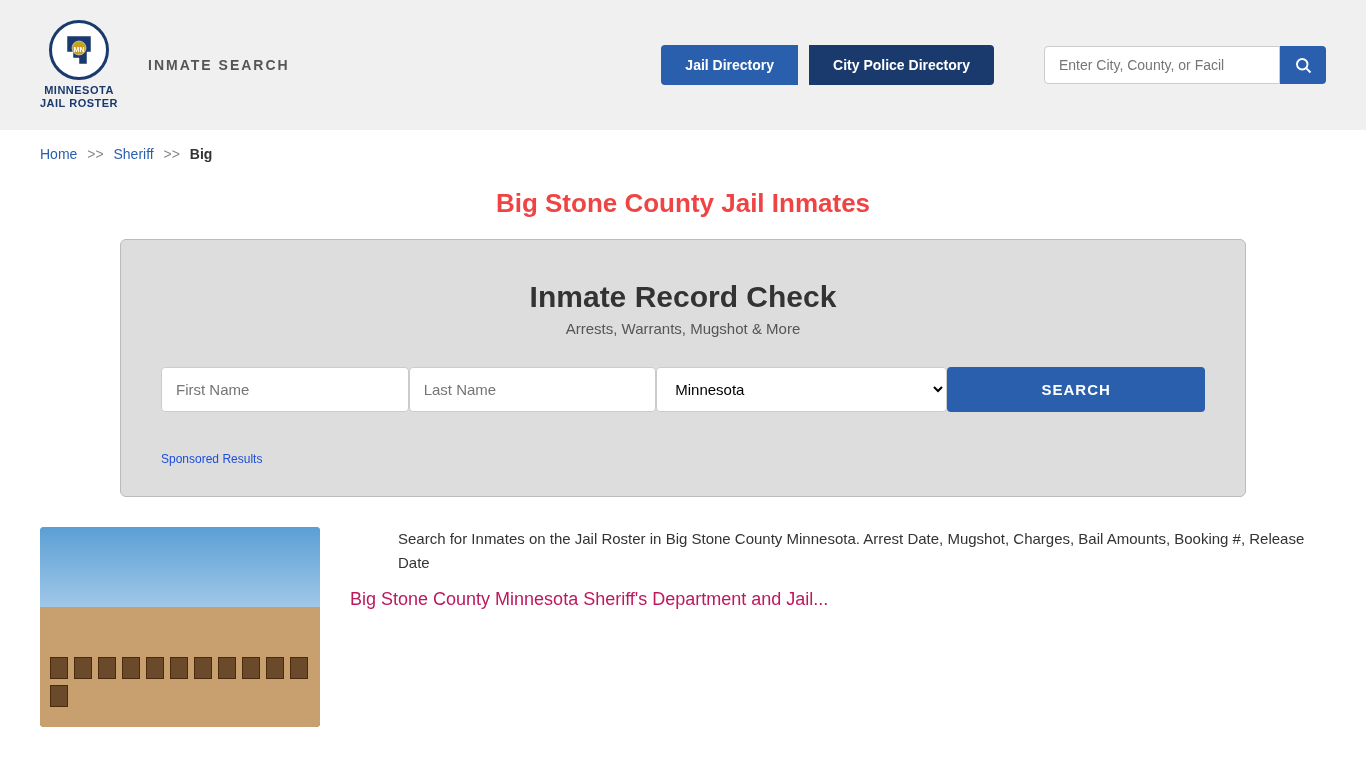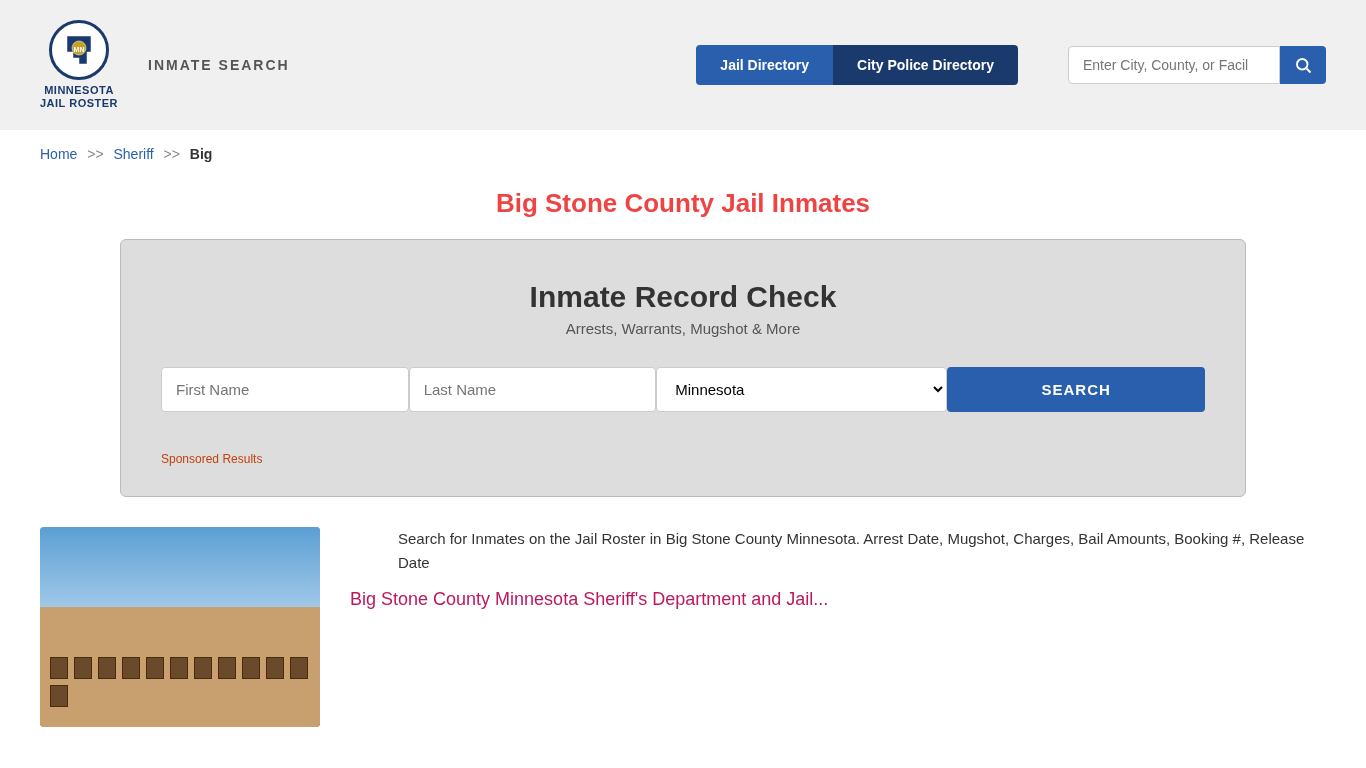--- a/index.html
+++ b/index.html
@@ -48,21 +48,21 @@
     .inmate-search-label {
       font-size: 14px;
       font-weight: bold;
       color: #555;
       letter-spacing: 2px;
       text-transform: uppercase;
     }
     .nav-buttons {
       display: flex;
       margin-left: auto;
-      gap: 0;
+      gap: 11px;
       padding-left: 6px;
     }
     .nav-btn-jail {
       background: #2a5fad;
       color: #fff;
       border: none;
       padding: 12px 24px;
       font-size: 14px;
       font-weight: bold;
       cursor: pointer;
@@ -77,21 +77,21 @@
       font-weight: bold;
       cursor: pointer;
       border-radius: 0 4px 4px 0;
     }
     .search-bar {
       display: flex;
       margin-left: 20px;
       align-items: center;
     }
     .search-input {
-      width: 212px;
+      width: 236px;
       padding: 10px 14px;
       border: 1px solid #ccc;
       font-size: 14px;
       border-radius: 4px 0 0 4px;
       outline: none;
     }
     .search-btn {
       background: #2a5fad;
       border: none;
       padding: 10px 14px;
@@ -181,21 +181,21 @@
       border: none;
       padding: 2px 20px;
       font-size: 15px;
       font-weight: bold;
       letter-spacing: 1px;
       border-radius: 4px;
       cursor: pointer;
     }
     .sponsored-label {
       font-size: 12px;
-      color: #c2410c;
+      color: #1d4ed8;
       margin-top: 40px;
     }
 
     
     .bottom-content {
       display: flex;
       gap: 30px;
       padding: 0 40px 30px;
     }
     .jail-image {

